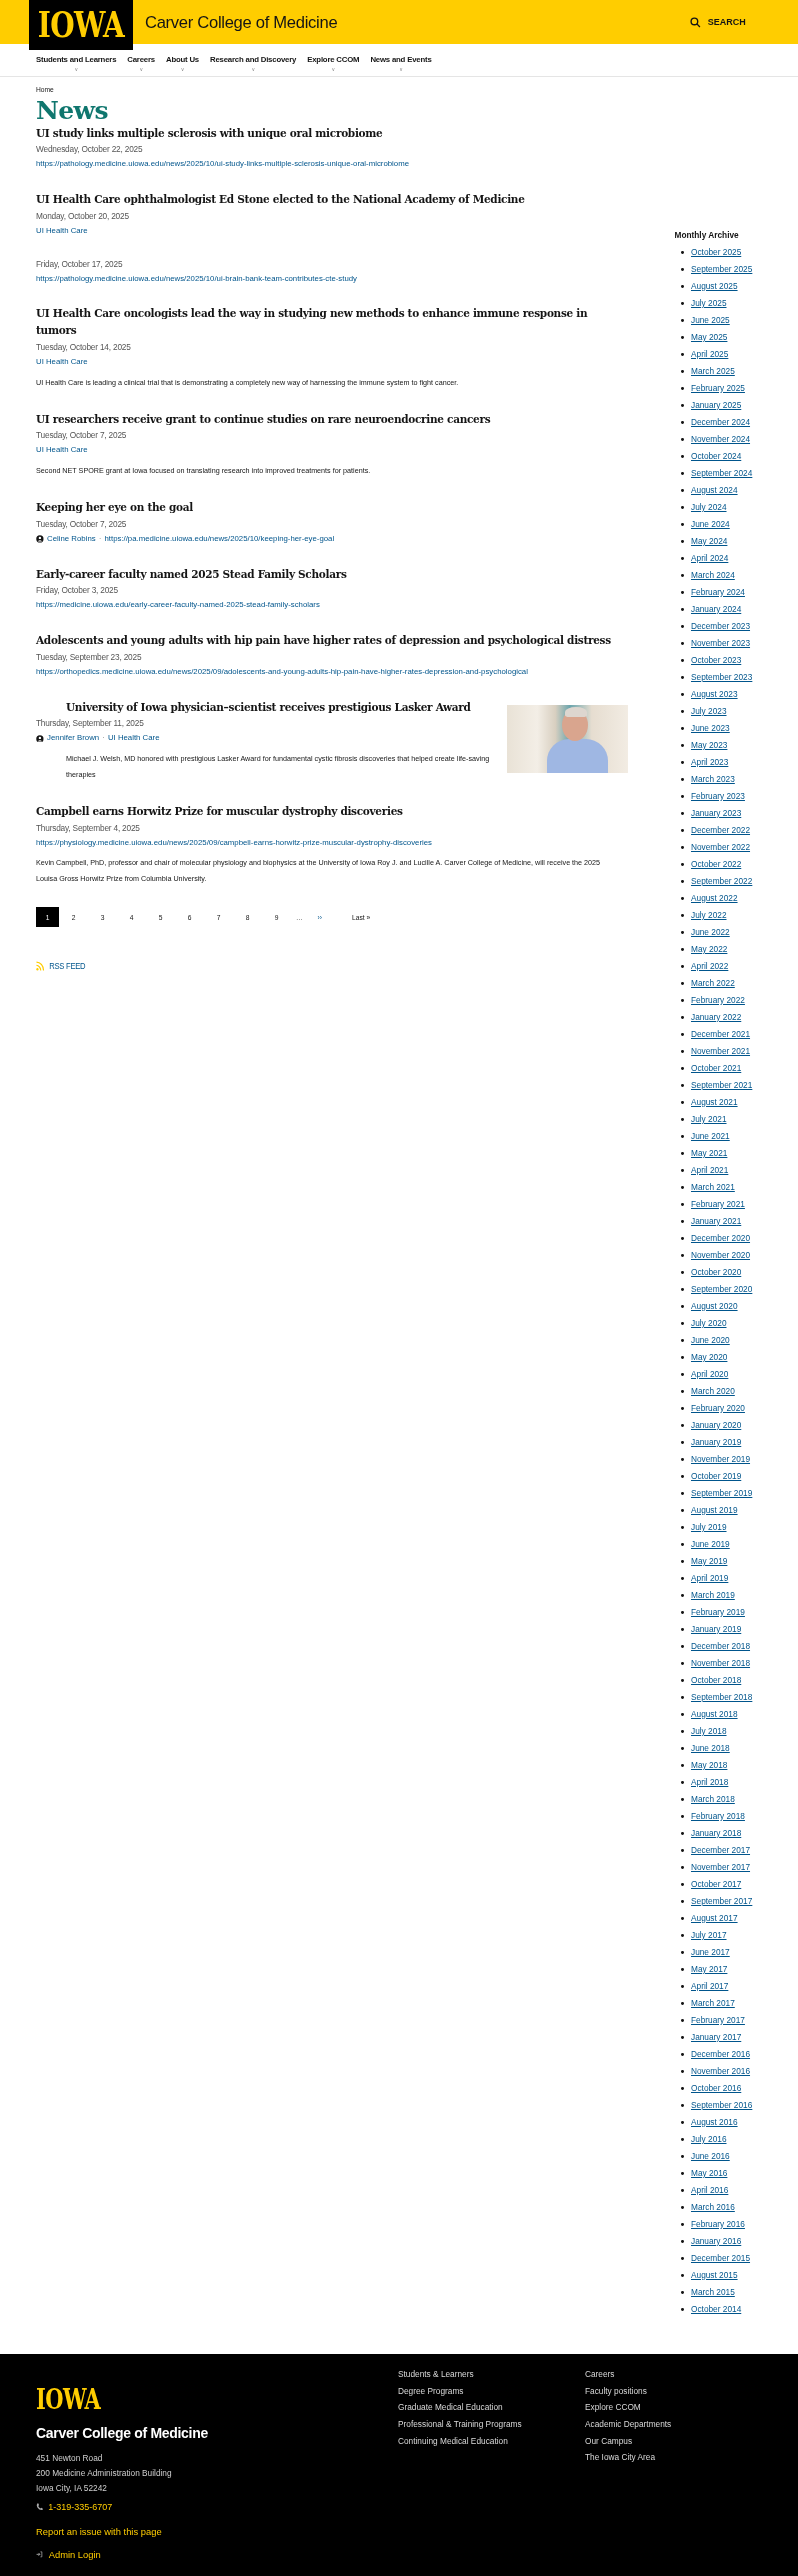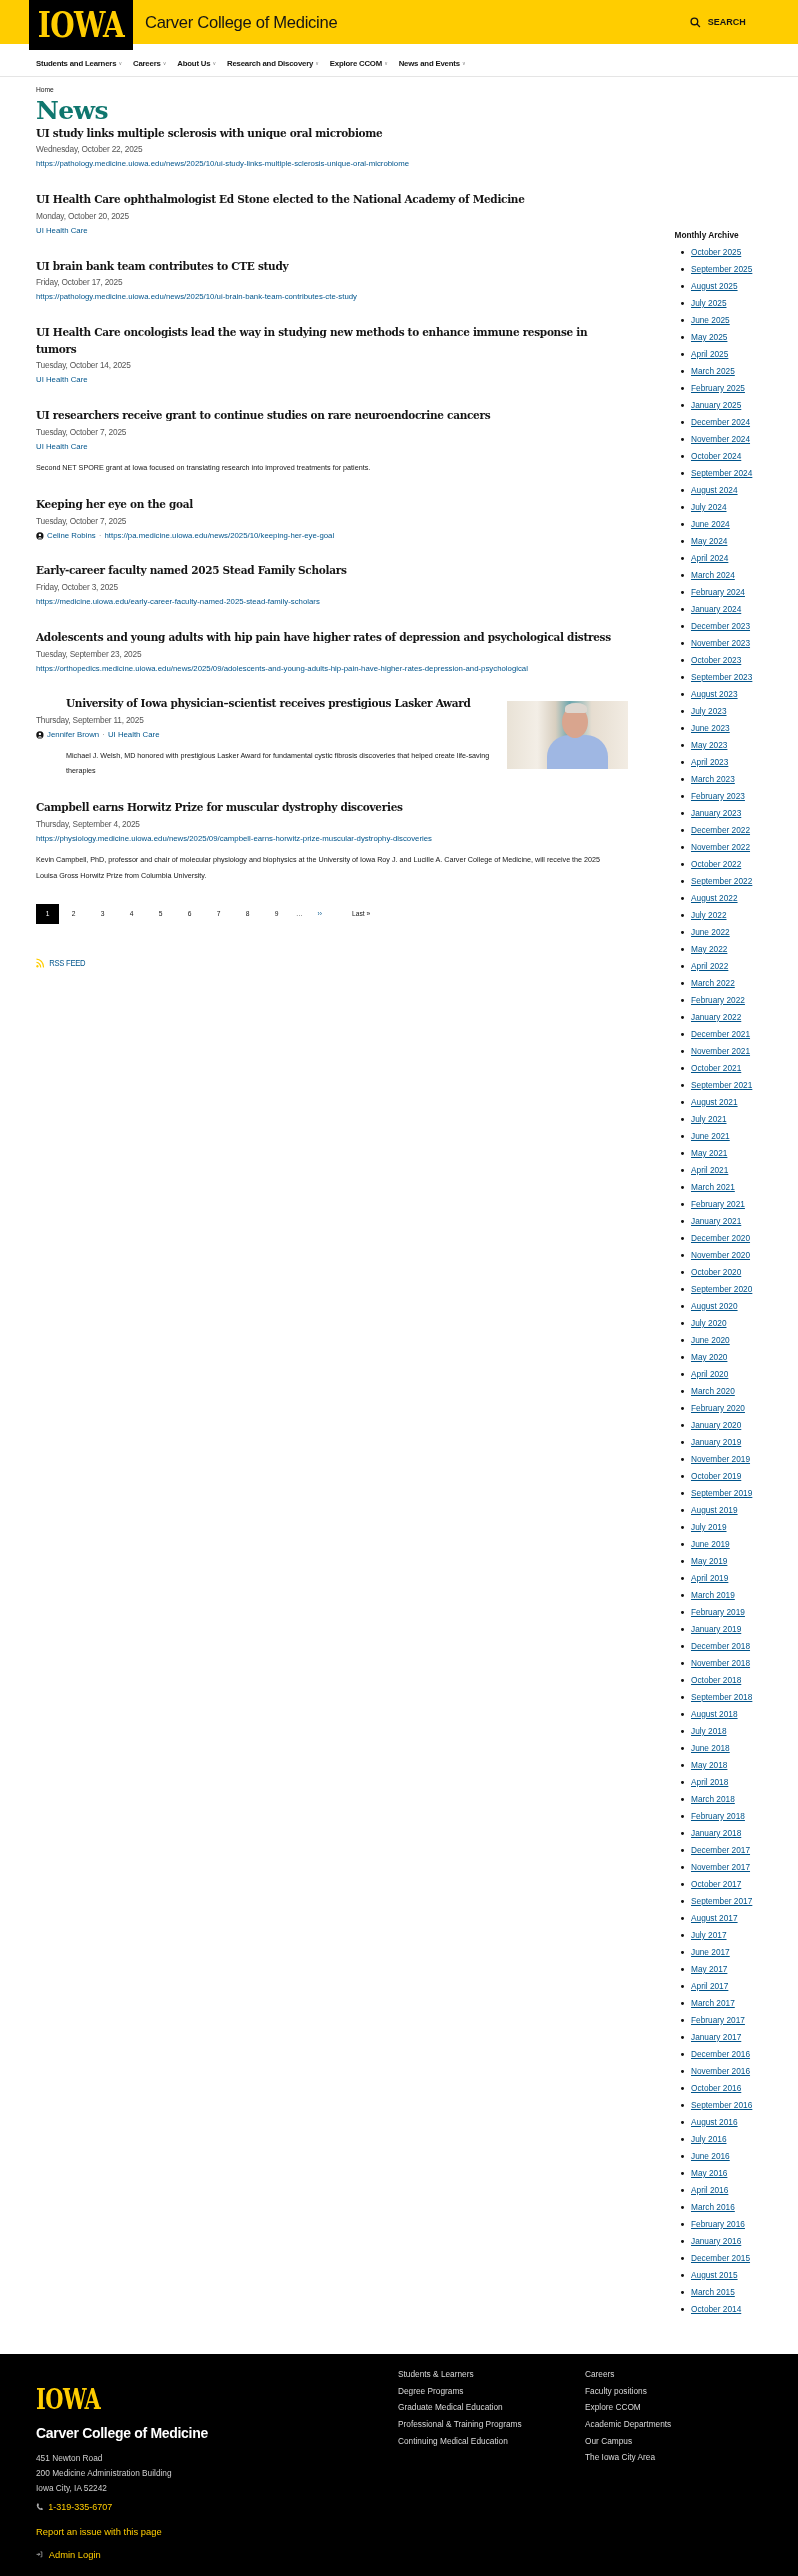--- a/index.html
+++ b/index.html
@@ -9,21 +9,21 @@
 
   
   .topbar { height: 44px; background: #ffcd00; position: relative; }
   .logo-box { position: absolute; left: 29px; top: 0; width: 104px; height: 50px; background: #000; display: flex; align-items: center; justify-content: center; z-index: 2; }
   .logo-box span { font-family: "DejaVu Serif", serif; font-weight: bold; font-size: 28px; color: #ffcd00; letter-spacing: -0.6px; transform: scaleY(1.25); display: inline-block; }
   .site-name { position: absolute; left: 145px; top: 13.3px; font-size: 16.6px; color: #151515; letter-spacing: -0.3px; font-family: "Liberation Sans", sans-serif; }
   .search-btn { position: absolute; left: 690px; top: 16.6px; display: flex; align-items: center; gap: 6.7px; font-weight: bold; font-size: 9px; color: #151515; }
   .search-btn svg { width: 11px; height: 11px; }
 
   .mainnav { height: 27px; border-bottom: 0.6px solid #e5e5e5; margin-top: 6.1px; display: flex; align-items: center; padding-left: 36px; gap: 11px; }
-  .mainnav .item { font-size: 7.8px; font-weight: bold; color: #151515; display: flex; align-items: center; gap: 2.2px; letter-spacing: -0.2px; }
+  .mainnav .item { font-size: 7.8px; font-weight: bold; color: #151515; display: flex; align-items: center; gap: 2.2px; letter-spacing: -0.2px; flex-direction: column; }
   .mainnav .chev { color: #888; font-size: 5px; font-weight: normal; }
 
   
   .page { position: relative; width: 798px; display: flex; }
   .main { width: 615px; padding-left: 36px; padding-top: 9.4px; }
   .sidebar { width: 183px; padding-left: 6.7px; padding-top: 153px; position: absolute; left: 660px; top: 0; }
 
   .breadcrumb { font-size: 6.7px; color: #151515; margin-bottom: 2.2px; }
   .page-title { font-family: "DejaVu Serif", serif; font-size: 25px; font-weight: bold; color: #0f766e; letter-spacing: -0.6px; }
 
@@ -131,33 +131,33 @@
 
     <article class="article">
       <h2><a style="color:#151515">UI Health Care ophthalmologist Ed Stone elected to the National Academy of Medicine</a></h2>
       <div class="date">Monday, October 20, 2025</div>
       <div class="meta">
           <a>UI Health Care</a>
         </div>
     </article>
 
     <article class="article">
-      <h2><a style="color:#151515">UI brain bank team contributes to CTE study</a></h2>
       <div class="date">Friday, October 17, 2025</div>
       <div class="meta">
           <a>https://pathology.medicine.uiowa.edu/news/2025/10/ui-brain-bank-team-contributes-cte-study</a>
         </div>
     </article>
 
     <article class="article">
       <h2><a style="color:#151515">UI Health Care oncologists lead the way in studying new methods to enhance immune response in tumors</a></h2>
       <div class="date">Tuesday, October 14, 2025</div>
       <div class="meta">
           <a>UI Health Care</a>
         </div>
+      <p class="teaser">UI Health Care is leading a clinical trial that is demonstrating a completely new way of harnessing the immune system to fight cancer.</p>
     </article>
 
     <article class="article">
       <h2><a style="color:#151515">UI researchers receive grant to continue studies on rare neuroendocrine cancers</a></h2>
       <div class="date">Tuesday, October 7, 2025</div>
       <div class="meta">
           <a>UI Health Care</a>
         </div>
       <p class="teaser">Second NET SPORE grant at Iowa focused on translating research into improved treatments for patients.</p>
     </article>

